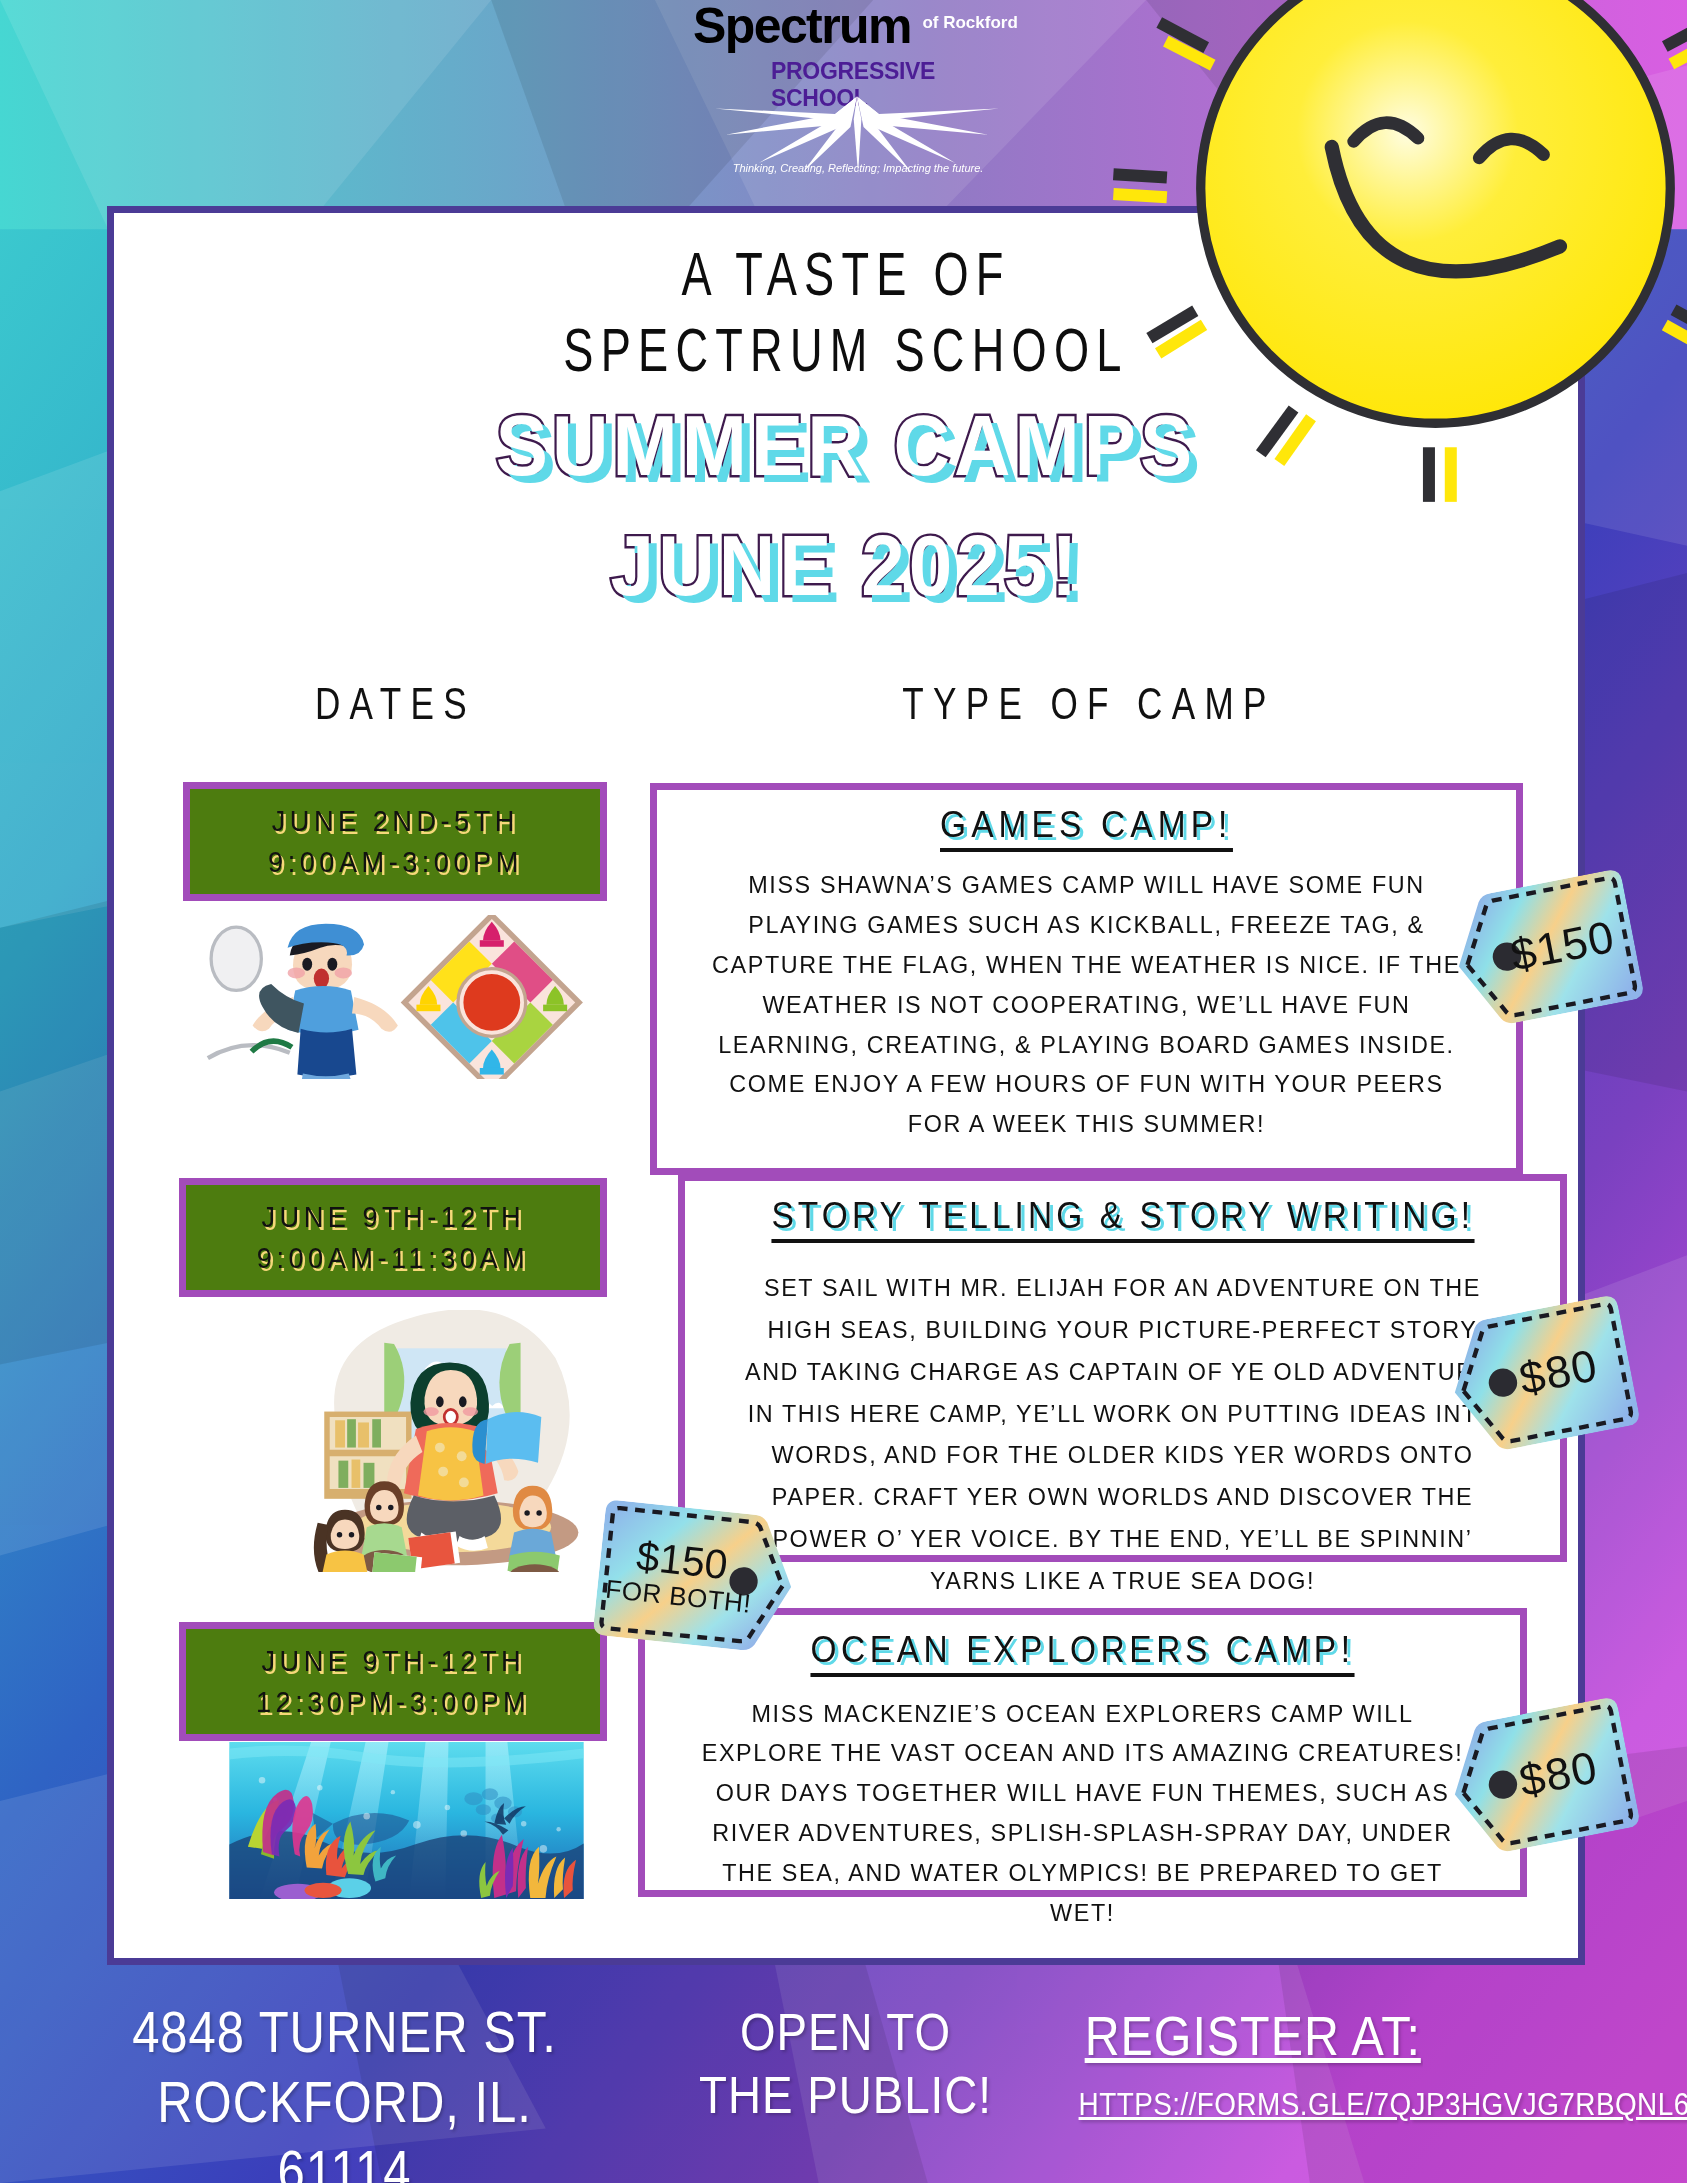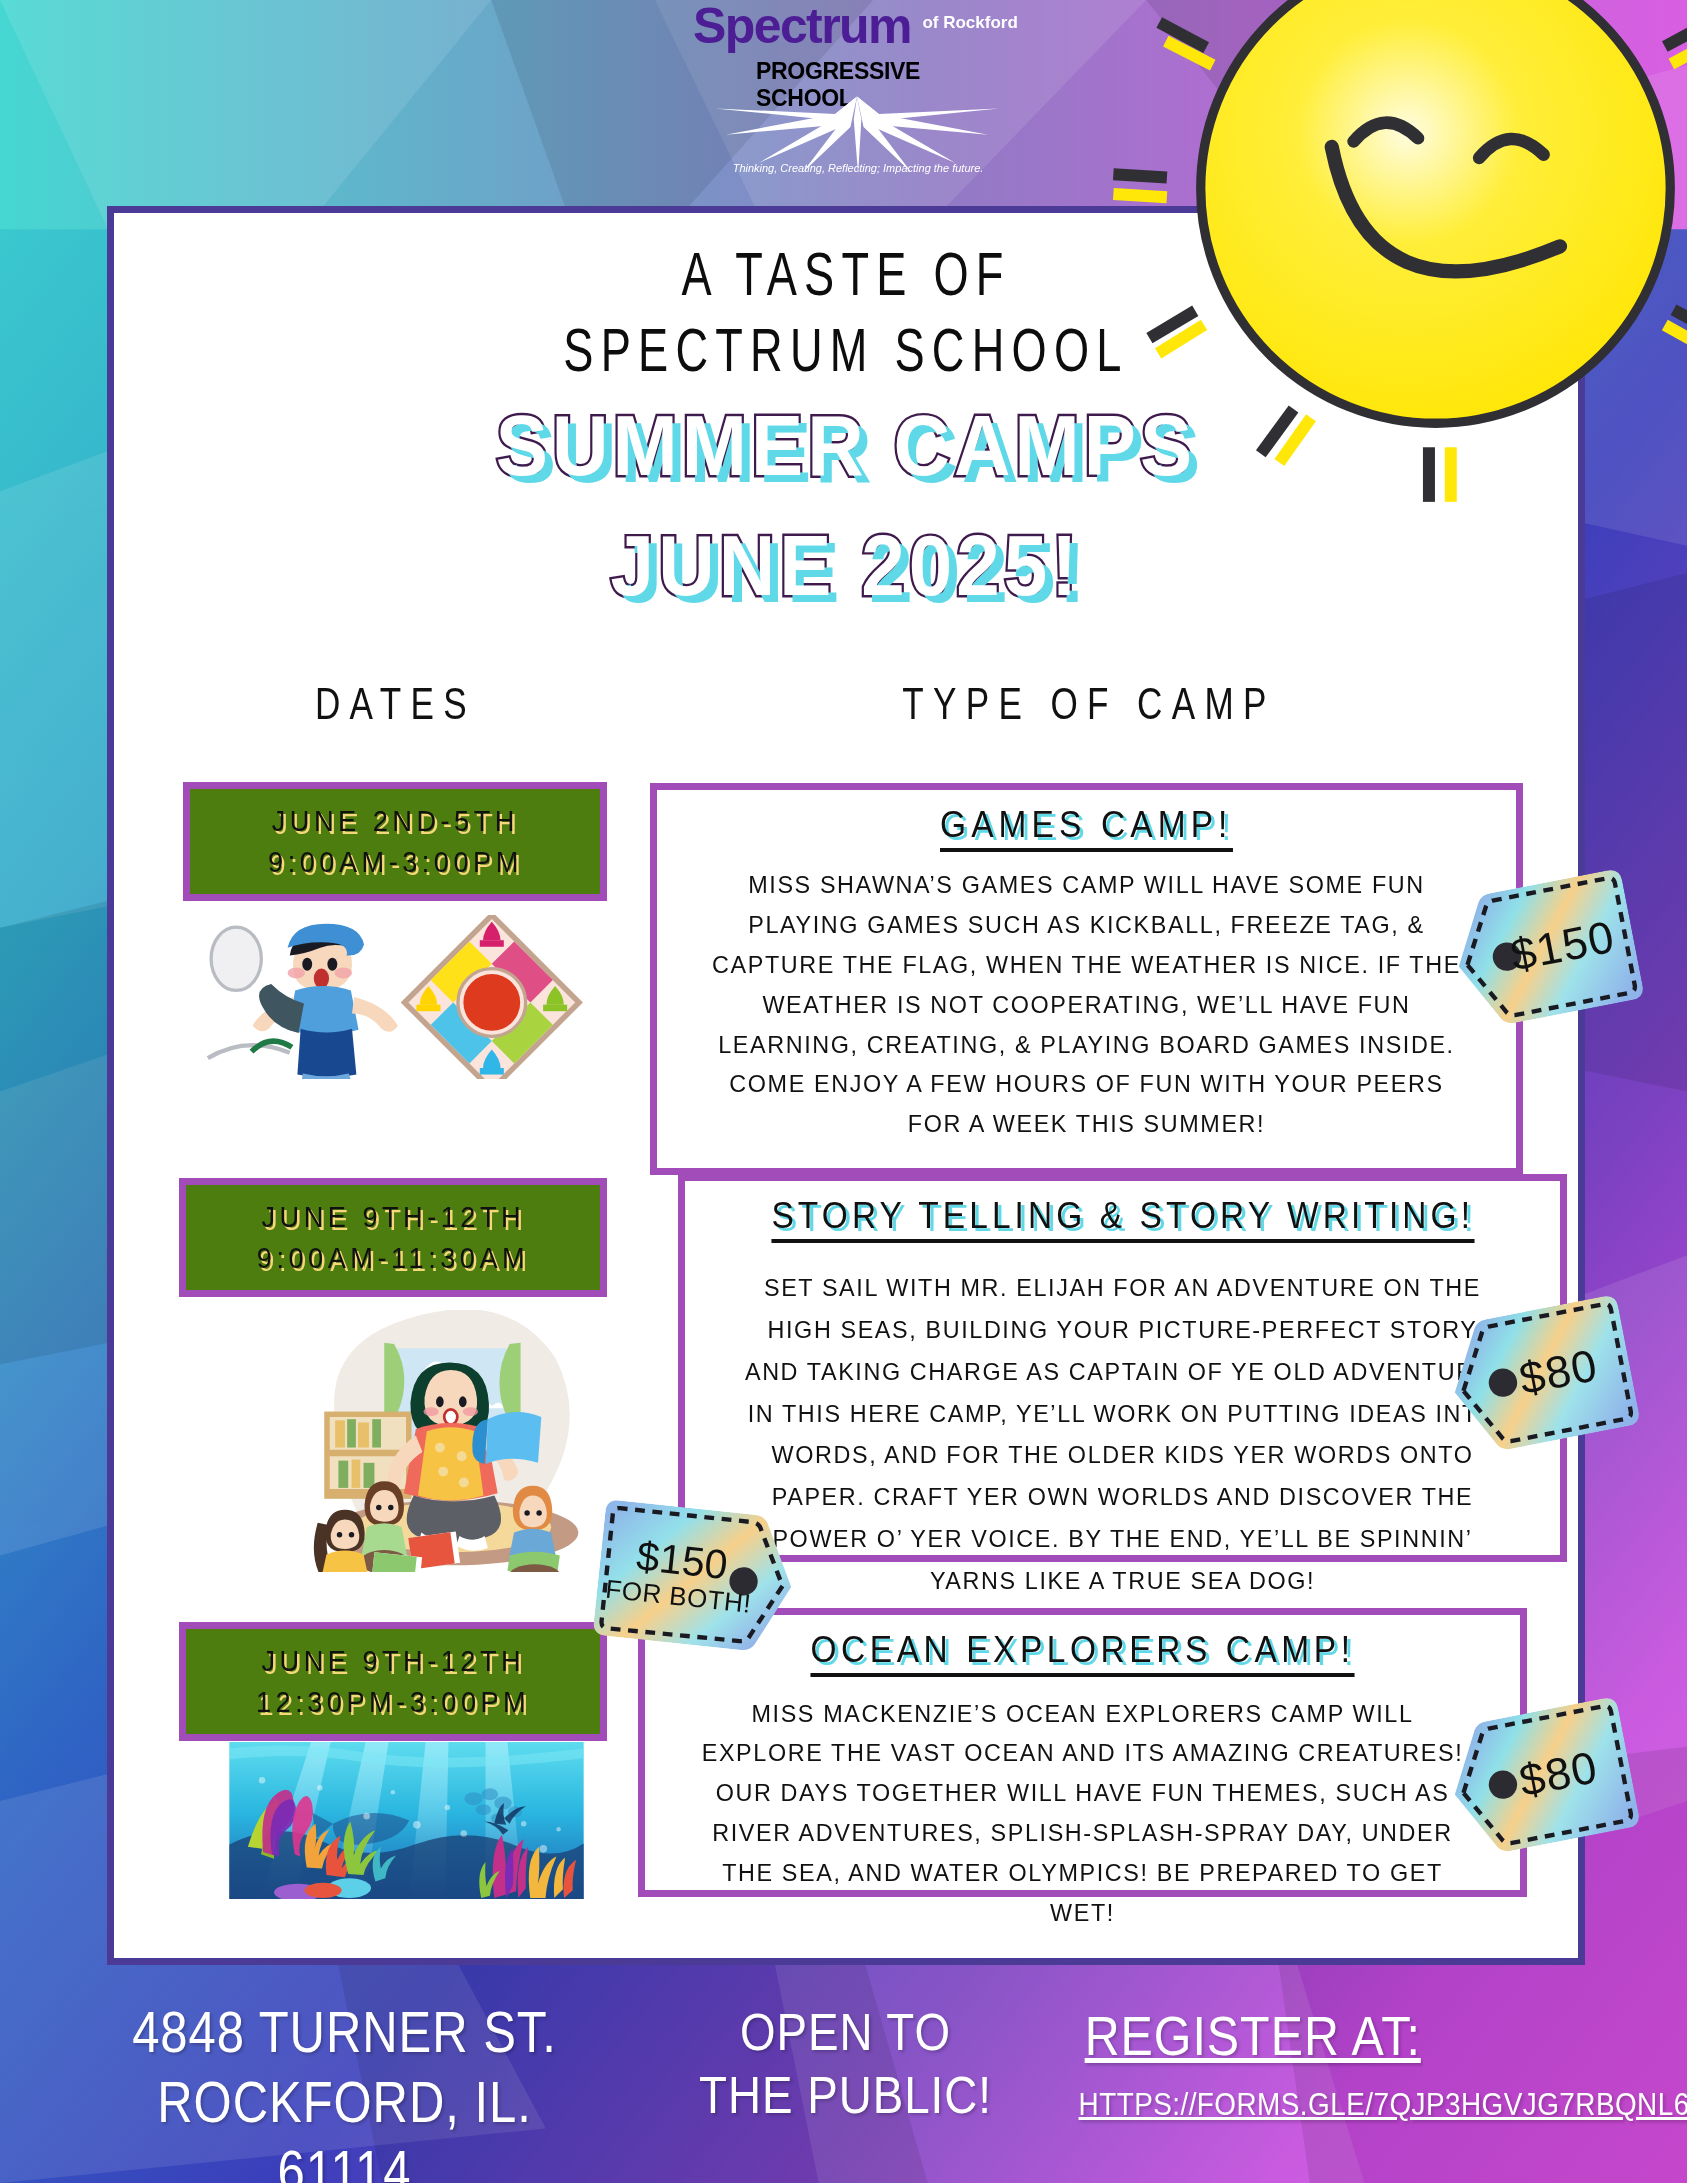--- a/index.html
+++ b/index.html
@@ -13,29 +13,29 @@
   
   #card{
     position:absolute;left:107px;top:206px;width:1478px;height:1759px;
     background:#ffffff;border:7.6px solid #4b3b96;box-sizing:border-box;z-index:5;
   }
   
   #sun{position:absolute;left:1097px;top:-126px;width:677px;height:677px;z-index:9;pointer-events:none;}
   
   #logo{position:absolute;left:693px;top:-2.2px;width:327px;height:190px;z-index:20;}
   .logo-main{
-    position:absolute;left:0;top:3.3px;width:284px;color:#4c1d95;
+    position:absolute;left:0;top:3.3px;width:284px;color:#000000;
     font-family:"Liberation Sans",sans-serif;font-weight:700;font-size:50px;
     letter-spacing:-1.6px;line-height:1;
   }
   .logo-of{
     position:absolute;right:2.2px;top:15.3px;color:#fff;font-size:17px;font-weight:600;margin-left:9px;
   }
   .logo-sub{
-    position:absolute;left:63px;top:60px;color:#000000;font-size:23px;font-weight:600;
+    position:absolute;left:78px;top:60px;color:#4c1d95;font-size:23px;font-weight:600;
     letter-spacing:-0.3px;
   }
   .logo-tag{
     position:absolute;left:34px;top:164px;color:#fff;font-size:11px;font-style:italic;font-weight:400;
     width:262px;text-align:center;
   }
   
   .headline{
     position:absolute;left:107px;width:1478px;text-align:center;z-index:30;
     color:#0d0d0d;font-weight:400;letter-spacing:9.8px;

